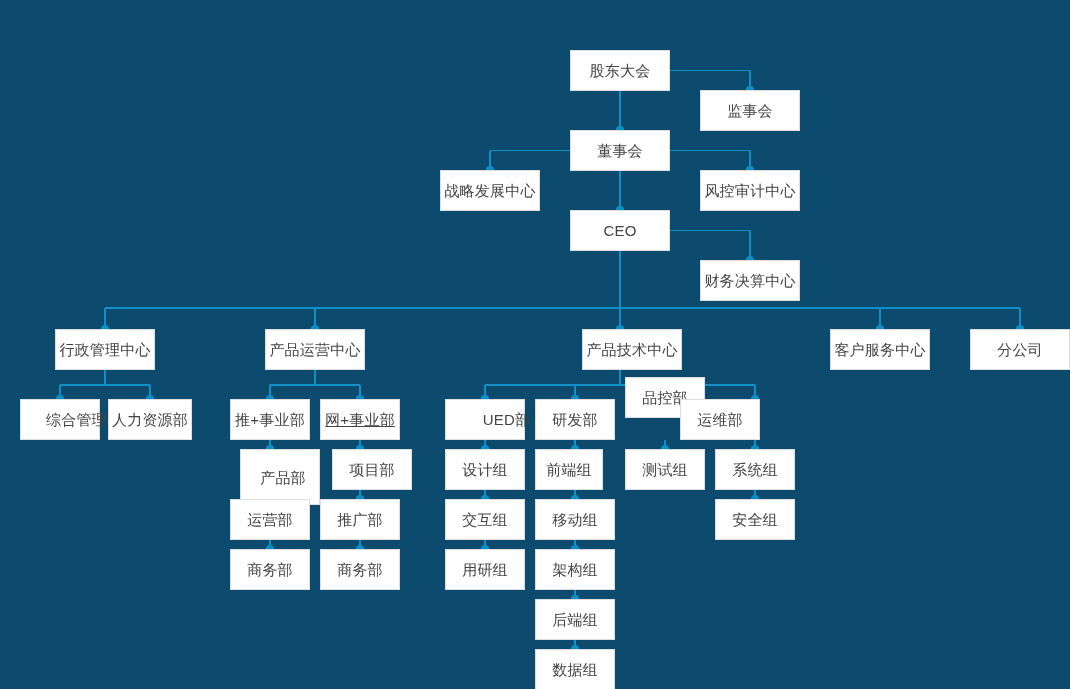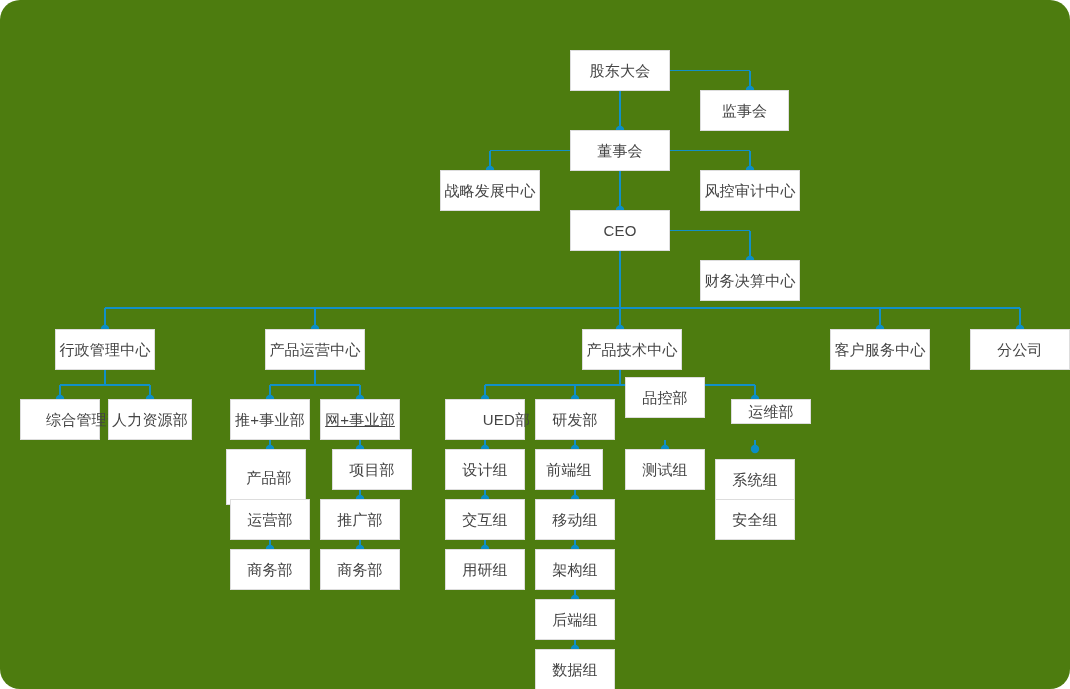--- a/index.html
+++ b/index.html
@@ -9,22 +9,21 @@
     background: #ffffff;
   }
   body {
     font-family: "Liberation Sans", "DejaVu Sans", sans-serif;
   }
   #chart-root {
     position: relative;
     width: 1070px;
     height: 689px;
     overflow: hidden;
-    background: #4d7c0f;
-    border-radius: 20px;
+    background: #0c4a6e;
   }
   #connector-layer {
     position: absolute;
     left: 0;
     top: 0;
     width: 1070px;
     height: 689px;
     pointer-events: none;
   }
   .node {
@@ -133,21 +132,21 @@
       <circle cx="575" cy="549" r="4.2" fill="#0b8ec6"></circle>
       <line x1="575" y1="590" x2="575" y2="599" stroke="#1190c8" stroke-width="1.6" shape-rendering="crispEdges"></line>
       <circle cx="575" cy="599" r="4.2" fill="#0b8ec6"></circle>
       <line x1="575" y1="640" x2="575" y2="649" stroke="#1190c8" stroke-width="1.6" shape-rendering="crispEdges"></line>
       <circle cx="575" cy="649" r="4.2" fill="#0b8ec6"></circle>
     </svg>
   <div id="node-layer">
       <div class="node" style="left: 570px; top: 50px; width: 100px; height: 41px;">
         <span class="node-label">股东大会</span>
       </div>
-      <div class="node" style="left: 700px; top: 90px; width: 89px; height: 41px; text-align: center;">
+      <div class="node" style="left: 700px; top: 90px; width: 100px; height: 41px; text-align: center;">
         <span class="node-label">监事会</span>
       </div>
       <div class="node" style="left: 570px; top: 130px; width: 100px; height: 41px;">
         <span class="node-label">董事会</span>
       </div>
       <div class="node" style="left: 440px; top: 170px; width: 100px; height: 41px;">
         <span class="node-label">战略发展中心</span>
       </div>
       <div class="node" style="left: 700px; top: 170px; width: 100px; height: 41px;">
         <span class="node-label">风控审计中心</span>
@@ -178,21 +177,21 @@
       </div>
       <div class="node" style="left: 108px; top: 399px; width: 84px; height: 41px;">
         <span class="node-label">人力资源部</span>
       </div>
       <div class="node" style="left: 230px; top: 399px; width: 80px; height: 41px;">
         <span class="node-label">推+事业部</span>
       </div>
       <div class="node" style="left: 320px; top: 399px; width: 80px; height: 41px; text-decoration: underline;">
         <span class="node-label">网+事业部</span>
       </div>
-      <div class="node" style="left: 226px; top: 449px; width: 80px; height: 56px; padding-left: 6px;">
+      <div class="node" style="left: 240px; top: 449px; width: 80px; height: 56px; padding-left: 6px;">
         <span class="node-label">产品部</span>
       </div>
       <div class="node" style="left: 332px; top: 449px; width: 80px; height: 41px;">
         <span class="node-label">项目部</span>
       </div>
       <div class="node" style="left: 230px; top: 499px; width: 80px; height: 41px;">
         <span class="node-label">运营部</span>
       </div>
       <div class="node" style="left: 320px; top: 499px; width: 80px; height: 41px;">
         <span class="node-label">推广部</span>
@@ -205,33 +204,33 @@
       </div>
       <div class="node" style="left: 445px; top: 399px; width: 80px; height: 41px; padding-left: 43px;">
         <span class="node-label">UED部</span>
       </div>
       <div class="node" style="left: 535px; top: 399px; width: 80px; height: 41px;">
         <span class="node-label">研发部</span>
       </div>
       <div class="node" style="left: 625px; top: 377px; width: 80px; height: 41px;">
         <span class="node-label">品控部</span>
       </div>
-      <div class="node" style="left: 731px; top: 399px; width: 80px; height: 25px;">
+      <div class="node" style="left: 680px; top: 399px; width: 80px; height: 41px;">
         <span class="node-label">运维部</span>
       </div>
       <div class="node" style="left: 445px; top: 449px; width: 80px; height: 41px;">
         <span class="node-label">设计组</span>
       </div>
       <div class="node" style="left: 535px; top: 449px; width: 68px; height: 41px;">
         <span class="node-label">前端组</span>
       </div>
       <div class="node" style="left: 625px; top: 449px; width: 80px; height: 41px;">
         <span class="node-label">测试组</span>
       </div>
-      <div class="node" style="left: 715px; top: 449px; width: 80px; height: 41px; margin-top: 10px;">
+      <div class="node" style="left: 715px; top: 449px; width: 80px; height: 41px;">
         <span class="node-label">系统组</span>
       </div>
       <div class="node" style="left: 445px; top: 499px; width: 80px; height: 41px;">
         <span class="node-label">交互组</span>
       </div>
       <div class="node" style="left: 535px; top: 499px; width: 80px; height: 41px;">
         <span class="node-label">移动组</span>
       </div>
       <div class="node" style="left: 715px; top: 499px; width: 80px; height: 41px;">
         <span class="node-label">安全组</span>

